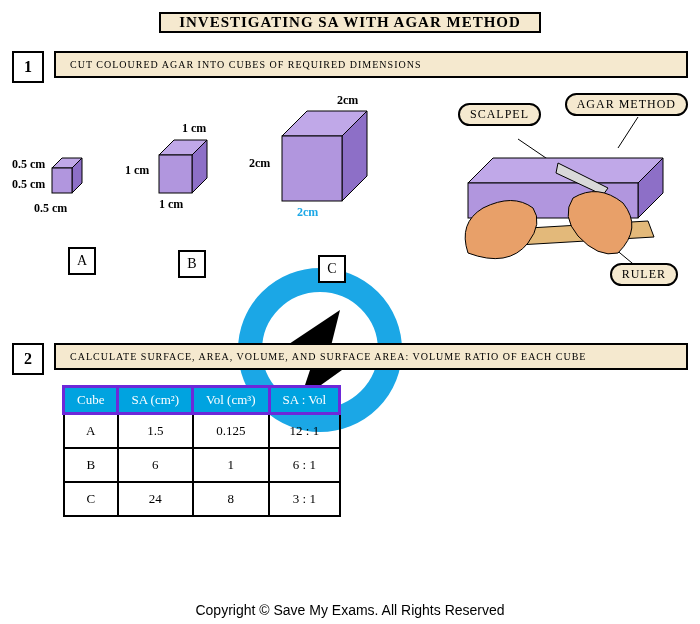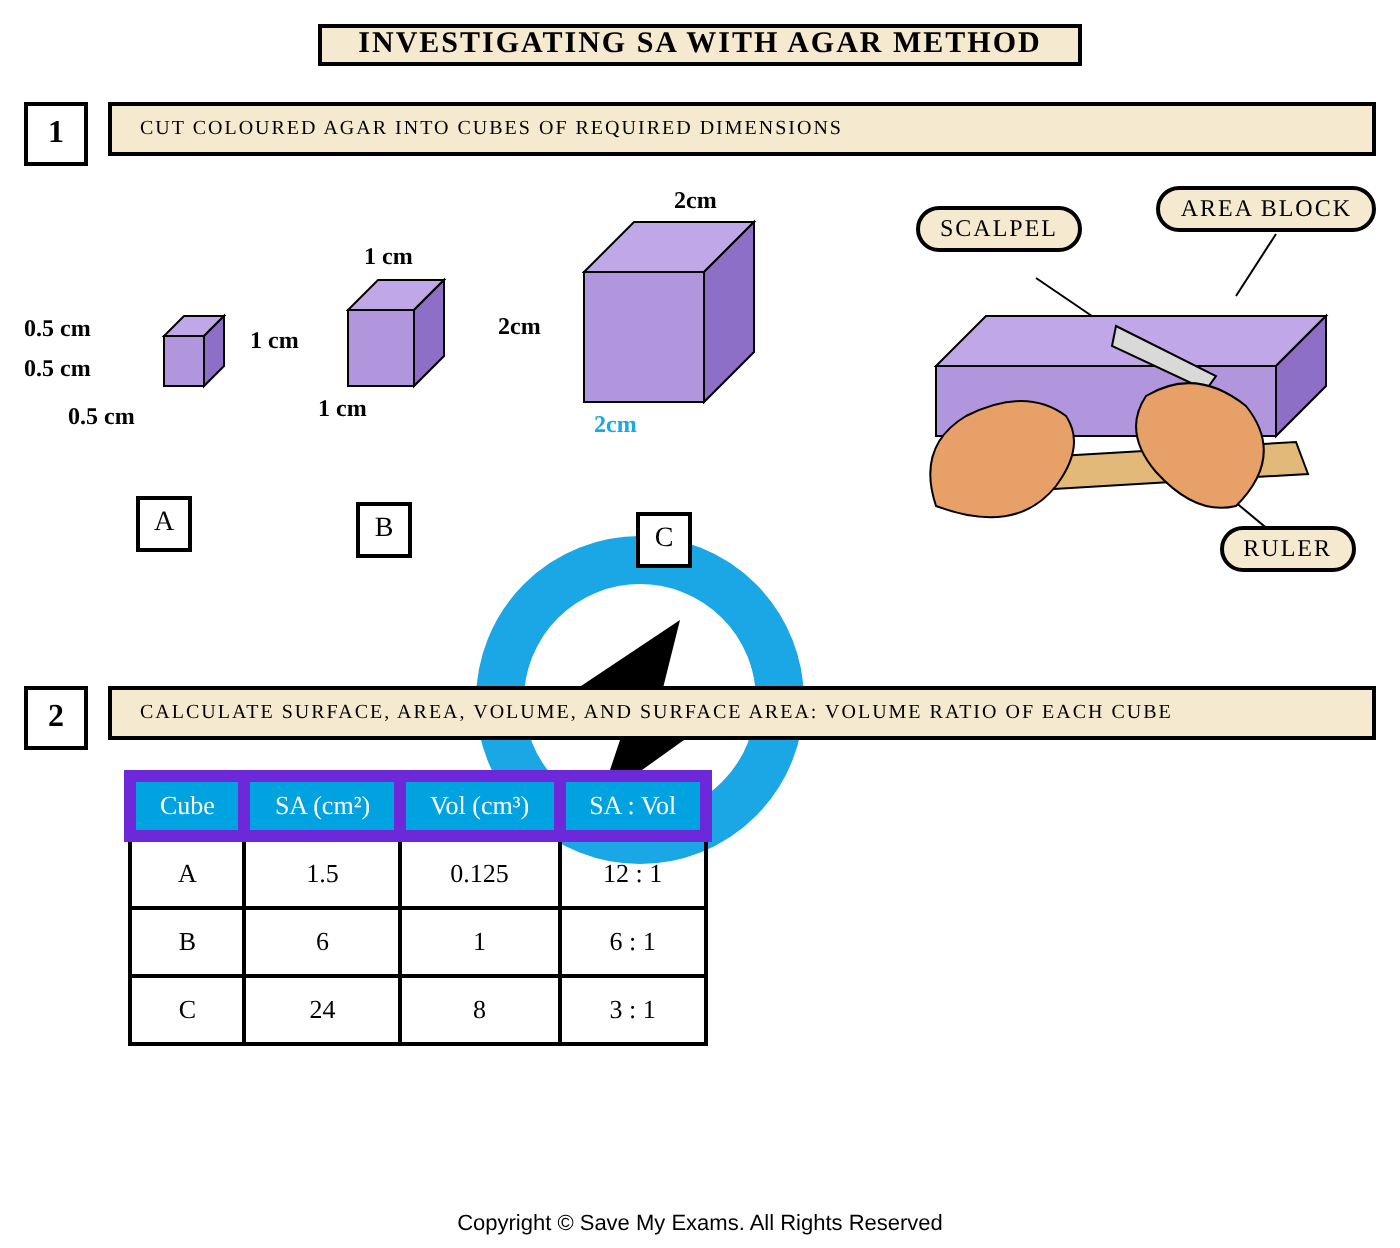--- a/index.html
+++ b/index.html
@@ -49,21 +49,21 @@
     letter-spacing: 1px;
     flex-grow: 1;
   }
   .cubes-area {
     position: relative;
     width: 100%;
     height: 250px;
   }
   .cube-wrap {
     position: absolute;
-    text-align: right;
+    text-align: left;
   }
   .cube-label {
     border: 2px solid #000;
     background: #fff;
     width: 24px;
     height: 24px;
     margin: 10px auto 0 auto;
     display: flex;
     align-items: center;
     justify-content: center;
@@ -92,35 +92,35 @@
   }
   table {
     border-collapse: collapse;
     margin-left: 50px;
     margin-top: 6px;
     font-size: 13px;
   }
   th {
     background: #00a3e0;
     color: #fff;
-    border: 6px solid #6d28d9;
+    border: 3px solid #6d28d9;
     padding: 4px 12px;
     font-weight: normal;
   }
   td {
     border: 2px solid #000;
     padding: 8px 12px;
     text-align: center;
   }
   .copyright {
     position: absolute;
     left: 0; right: 0;
     bottom: 6px;
     text-align: center;
-    font-size: 11px;
+    font-size: 14px;
     font-family: Arial, sans-serif;
   }
 </style>
 </head>
 <body>
 
 <svg class="watermark" width="200" height="200">
   <circle cx="100" cy="100" r="70" fill="none" stroke="#1ba7e6" stroke-width="24"></circle>
   <polygon points="60,100 120,60 110,100 150,100 80,150 95,105" fill="#000"></polygon>
 </svg>
@@ -165,21 +165,21 @@
       <rect x="15" y="35" width="60" height="65" fill="#b196de" stroke="#000"></rect>
     </svg>
     <span class="dim" style="left:70px; top:-8px;">2cm</span>
     <span class="dim" style="left:-18px; top:55px;">2cm</span>
     <span class="dim" style="left:30px;  top:104px; color:#1ba7e6;">2cm</span>
     <div class="cube-label" style="margin-top:30px;">C</div>
   </div>
 
   <div style="position:absolute; right:0; top:0; width:280px; height:220px;">
     <div class="tag" style="left:50px;  top:10px;">SCALPEL</div>
-    <div class="tag" style="right:0px;  top:0px;">AREA BLOCK</div>
+    <div class="tag" style="right:0px;  top:0px;">AGAR METHOD</div>
     <div class="tag" style="right:10px; top:170px;">RULER</div>
     <svg width="280" height="220">
 
       <line x1="110" y1="46" x2="160" y2="80" stroke="#000"></line>
       <line x1="230" y1="24" x2="210" y2="55" stroke="#000"></line>
       <line x1="230" y1="175" x2="200" y2="150" stroke="#000"></line>
 
       <polygon points="60,90 230,90 255,65 85,65" fill="#c0a8e8" stroke="#000"></polygon>
       <polygon points="230,90 255,65 255,100 230,125" fill="#8d6fc7" stroke="#000"></polygon>
       <rect x="60" y="90" width="170" height="35" fill="#b196de" stroke="#000"></rect>

